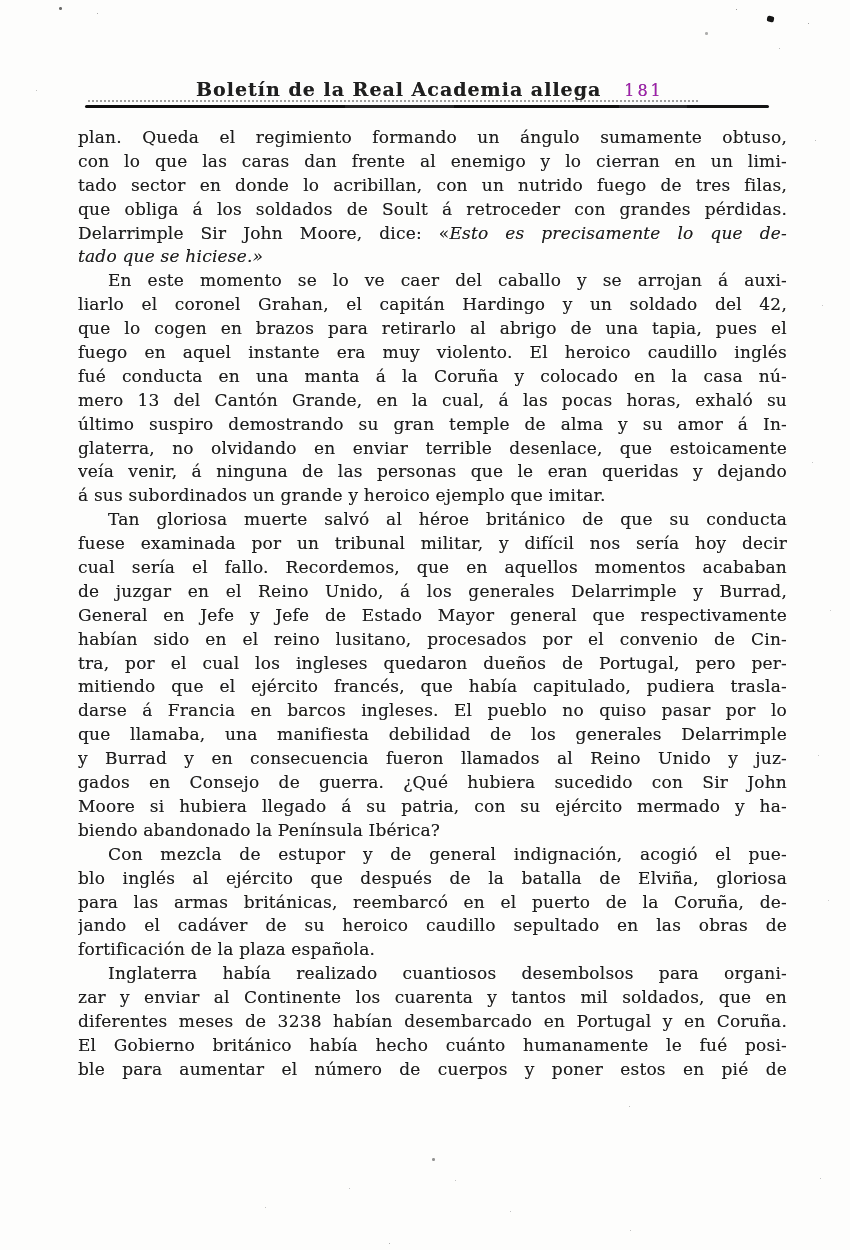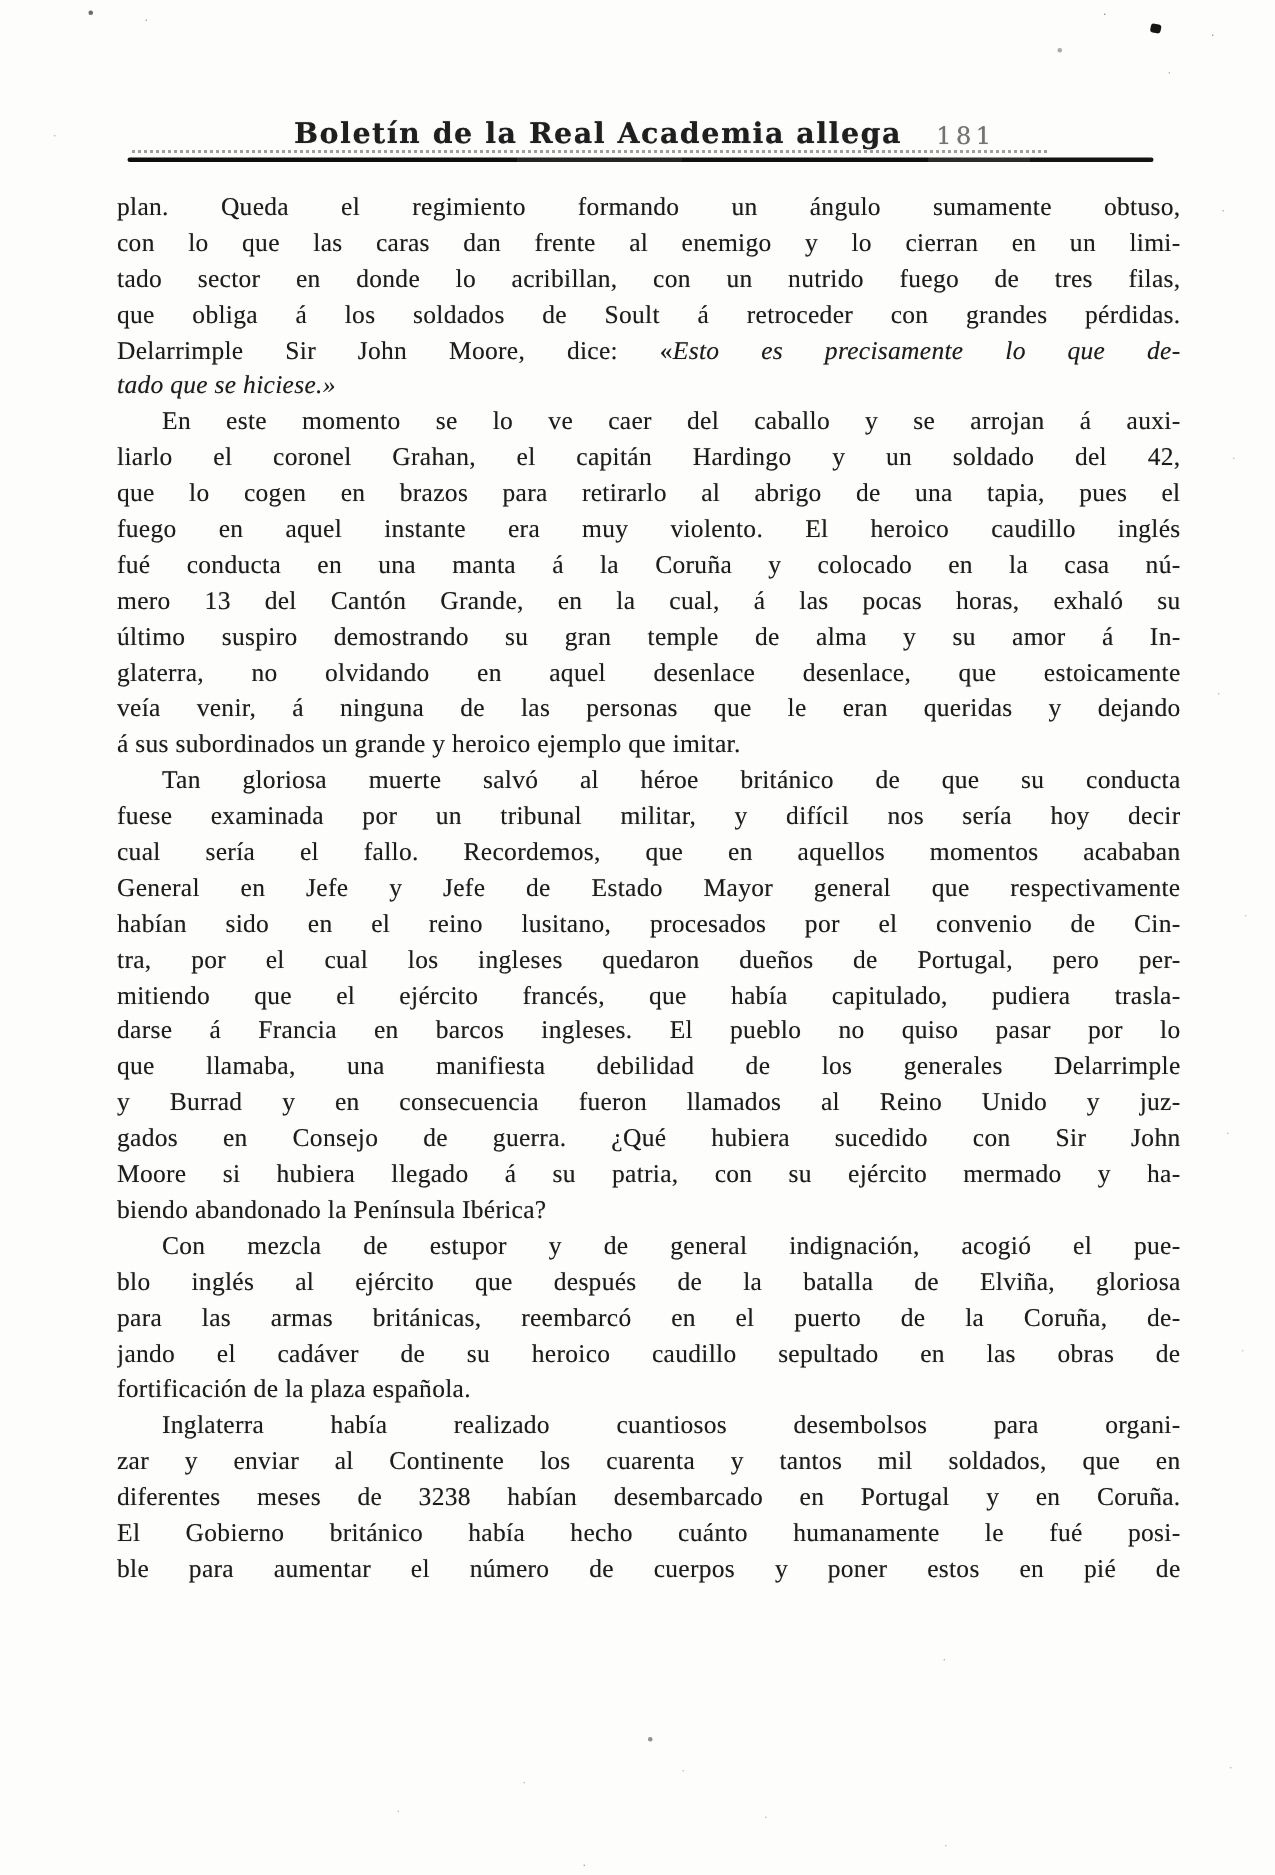--- a/index.html
+++ b/index.html
@@ -24,21 +24,21 @@
     text-align:center;
     color:#1f1f1f;
     text-shadow:0 0 0.6px rgba(0,0,0,.55);
     white-space:nowrap;
   }
   .page-number {
     position:absolute;
     top:81px; left:620px; width:48px;
     font-size:16px; letter-spacing:3px;
     text-align:center;
-    color:#737373;
+    color:#a21caf;
     text-shadow:0 0 0.5px rgba(0,0,0,.5);
   }
   .rule-dotted {
     position:absolute;
     top:100px; left:88px; width:610px; height:0;
     border-top:2px dotted rgba(45,45,45,.45);
   }
   .rule-solid {
     position:absolute;
     top:105px; left:85px; width:684px; height:3px;
@@ -55,21 +55,20 @@
     text-shadow:0 0 0.5px rgba(20,20,20,.45);
     letter-spacing:0.2px;
   }
   .para { margin:0; }
   .tline {
     text-align:justify;
     text-align-last:justify;
     height:23.9px;
     overflow:hidden;
     white-space:normal;
-    font-family:Liberation Serif, serif;
   }
   .tline.noj { text-align-last:left; }
   .tline.indent { text-indent:30px; }
   .it { font-style:italic; }
   
   .blob {
     position:absolute; top:16px; left:767px;
     width:7px; height:6px; background:#161616; border-radius:2px;
     transform:rotate(12deg);
   }
@@ -127,28 +126,29 @@
         <div class="tline noj"><span class="it">tado que se hiciese.»</span></div>
       </div>
       <div class="para">
         <div class="tline indent"><span>En este momento se lo ve caer del caballo y se arrojan á auxi-</span></div>
         <div class="tline"><span>liarlo el coronel Grahan, el capitán Hardingo y un soldado del 42,</span></div>
         <div class="tline"><span>que lo cogen en brazos para retirarlo al abrigo de una tapia, pues el</span></div>
         <div class="tline"><span>fuego en aquel instante era muy violento. El heroico caudillo inglés</span></div>
         <div class="tline"><span>fué conducta en una manta á la Coruña y colocado en la casa nú-</span></div>
         <div class="tline"><span>mero 13 del Cantón Grande, en la cual, á las pocas horas, exhaló su</span></div>
         <div class="tline"><span>último suspiro demostrando su gran temple de alma y su amor á In-</span></div>
-        <div class="tline"><span>glaterra, no olvidando en aquel desenlace desenlace, que estoicamente</span></div>
+        <div class="tline"><span>glaterra, no olvidando en enviar terrible desenlace, que estoicamente</span></div>
         <div class="tline"><span>veía venir, á ninguna de las personas que le eran queridas y dejando</span></div>
         <div class="tline noj"><span>á sus subordinados un grande y heroico ejemplo que imitar.</span></div>
       </div>
       <div class="para">
         <div class="tline indent"><span>Tan gloriosa muerte salvó al héroe británico de que su conducta</span></div>
         <div class="tline"><span>fuese examinada por un tribunal militar, y difícil nos sería hoy decir</span></div>
         <div class="tline"><span>cual sería el fallo. Recordemos, que en aquellos momentos acababan</span></div>
+        <div class="tline"><span>de juzgar en el Reino Unido, á los generales Delarrimple y Burrad,</span></div>
         <div class="tline"><span>General en Jefe y Jefe de Estado Mayor general que respectivamente</span></div>
         <div class="tline"><span>habían sido en el reino lusitano, procesados por el convenio de Cin-</span></div>
         <div class="tline"><span>tra, por el cual los ingleses quedaron dueños de Portugal, pero per-</span></div>
         <div class="tline"><span>mitiendo que el ejército francés, que había capitulado, pudiera trasla-</span></div>
         <div class="tline"><span>darse á Francia en barcos ingleses. El pueblo no quiso pasar por lo</span></div>
         <div class="tline"><span>que llamaba, una manifiesta debilidad de los generales Delarrimple</span></div>
         <div class="tline"><span>y Burrad y en consecuencia fueron llamados al Reino Unido y juz-</span></div>
         <div class="tline"><span>gados en Consejo de guerra. ¿Qué hubiera sucedido con Sir John</span></div>
         <div class="tline"><span>Moore si hubiera llegado á su patria, con su ejército mermado y ha-</span></div>
         <div class="tline noj"><span>biendo abandonado la Península Ibérica?</span></div>

